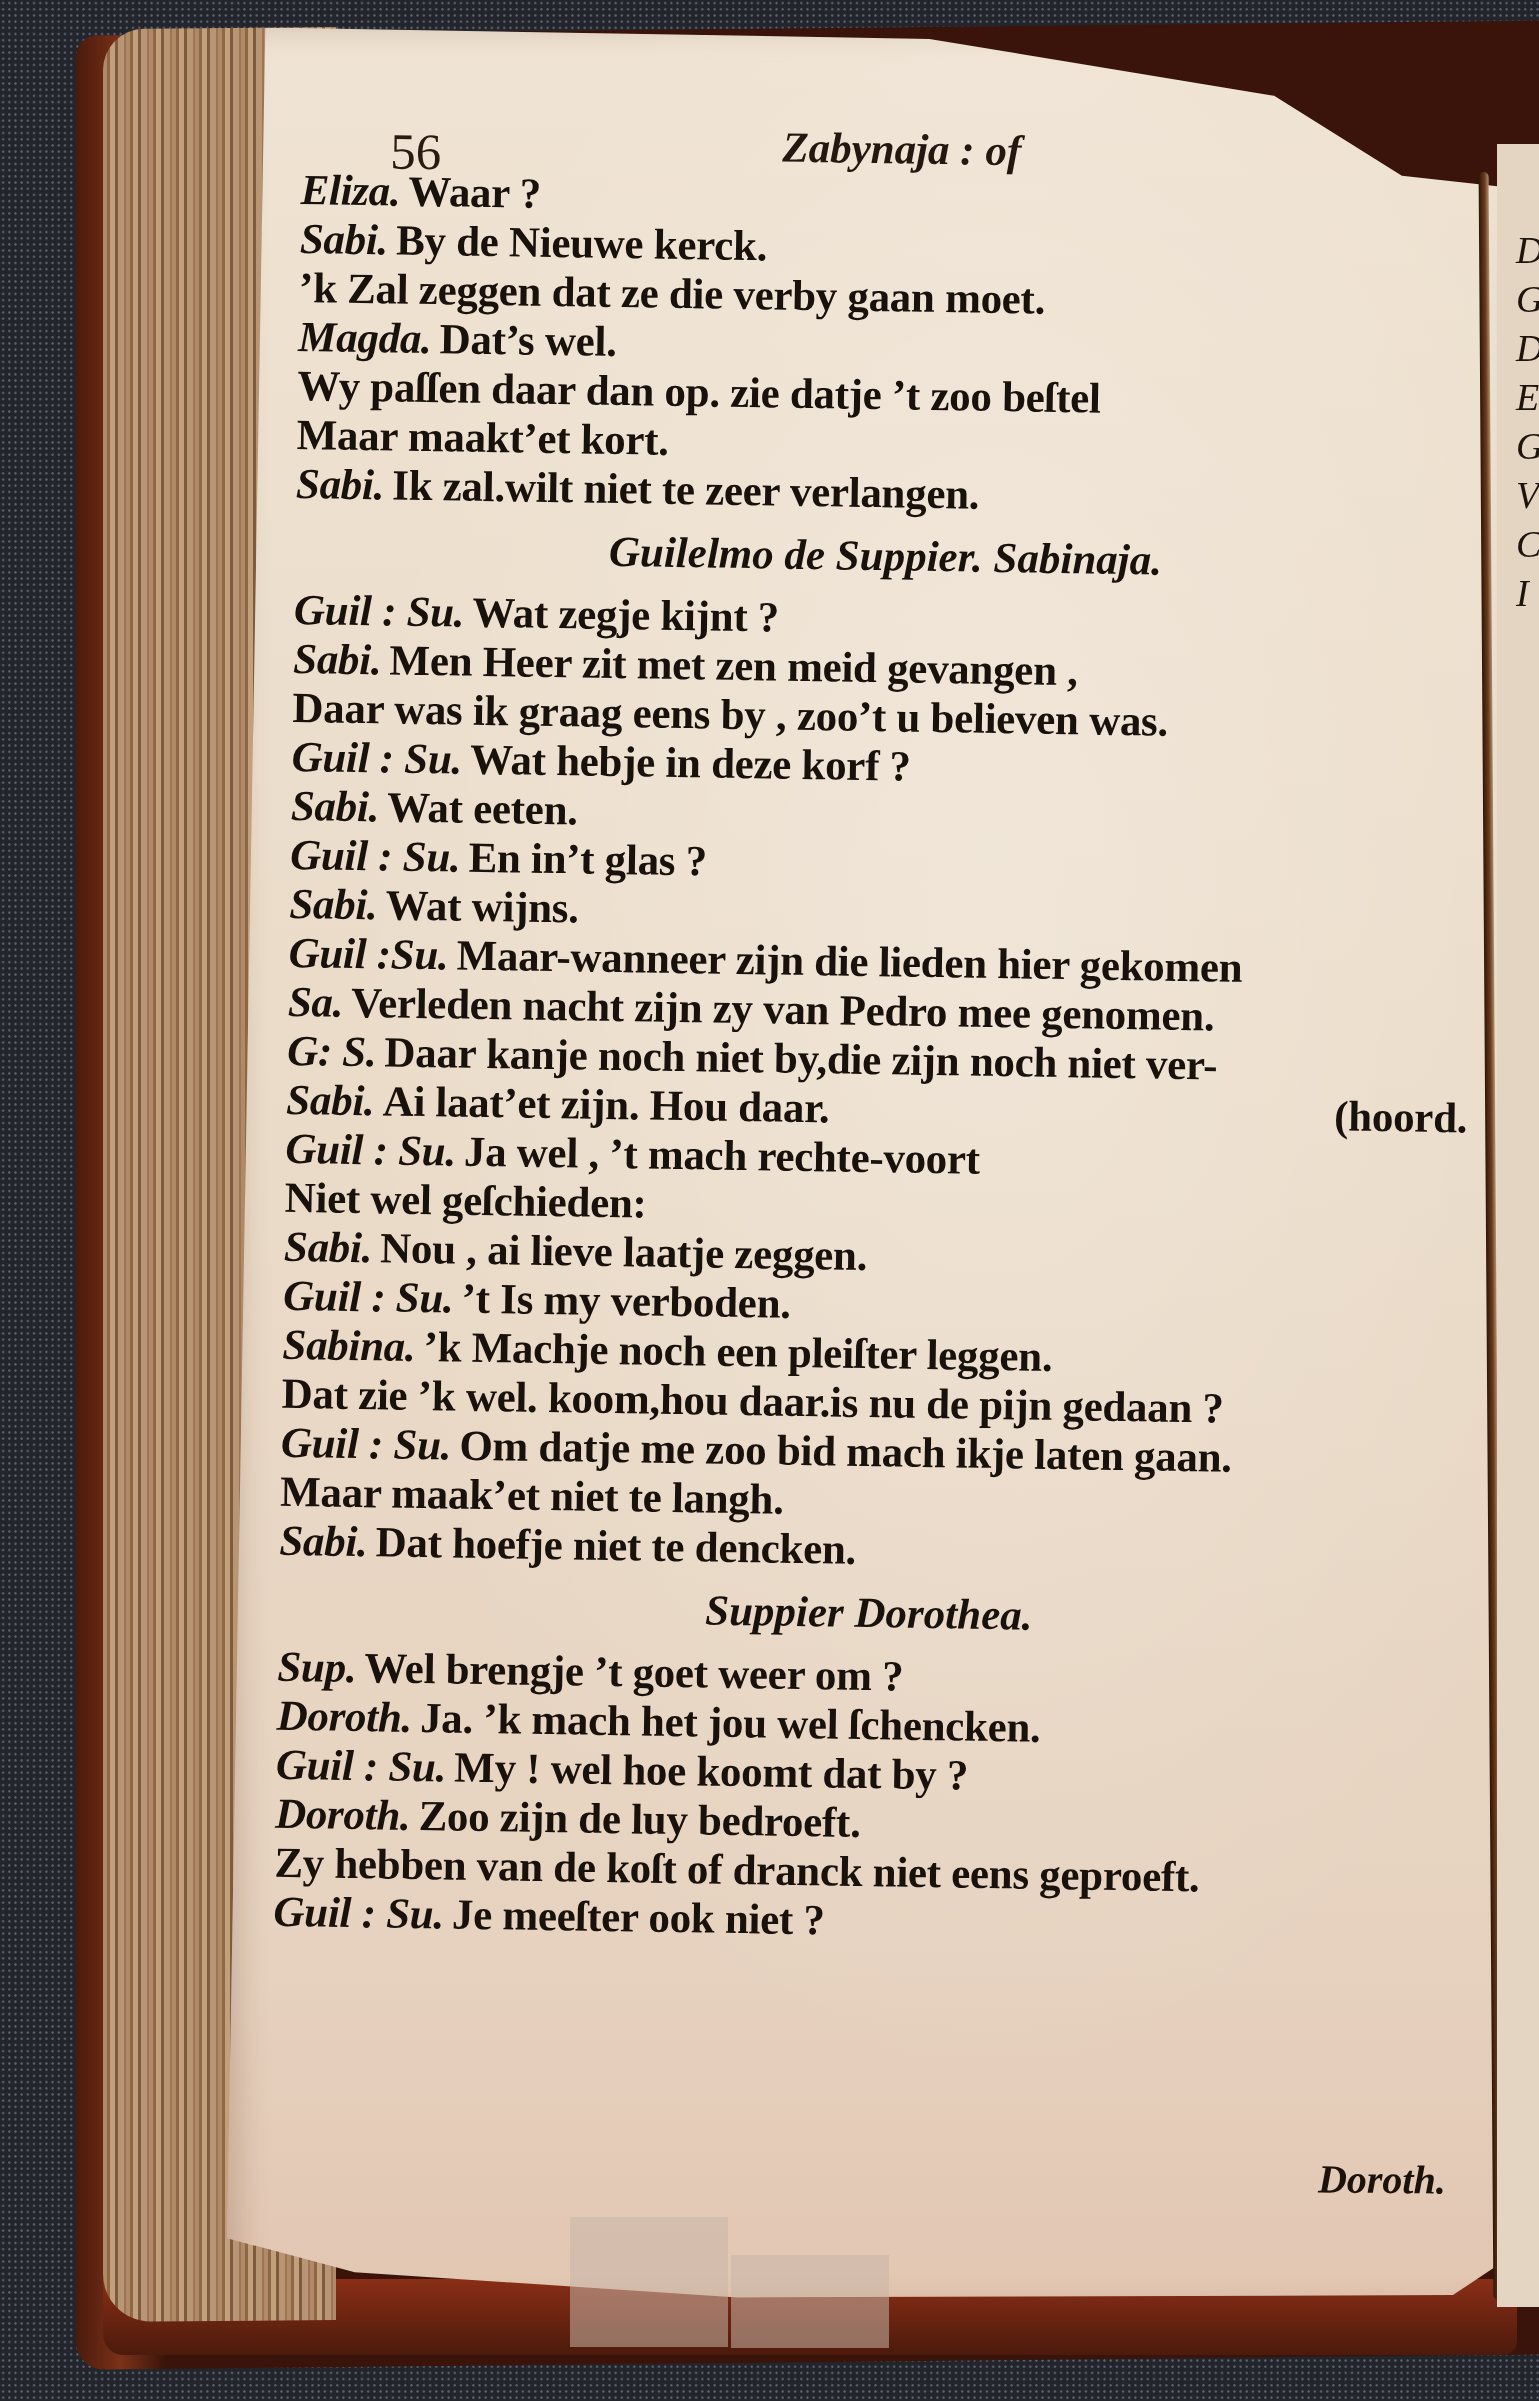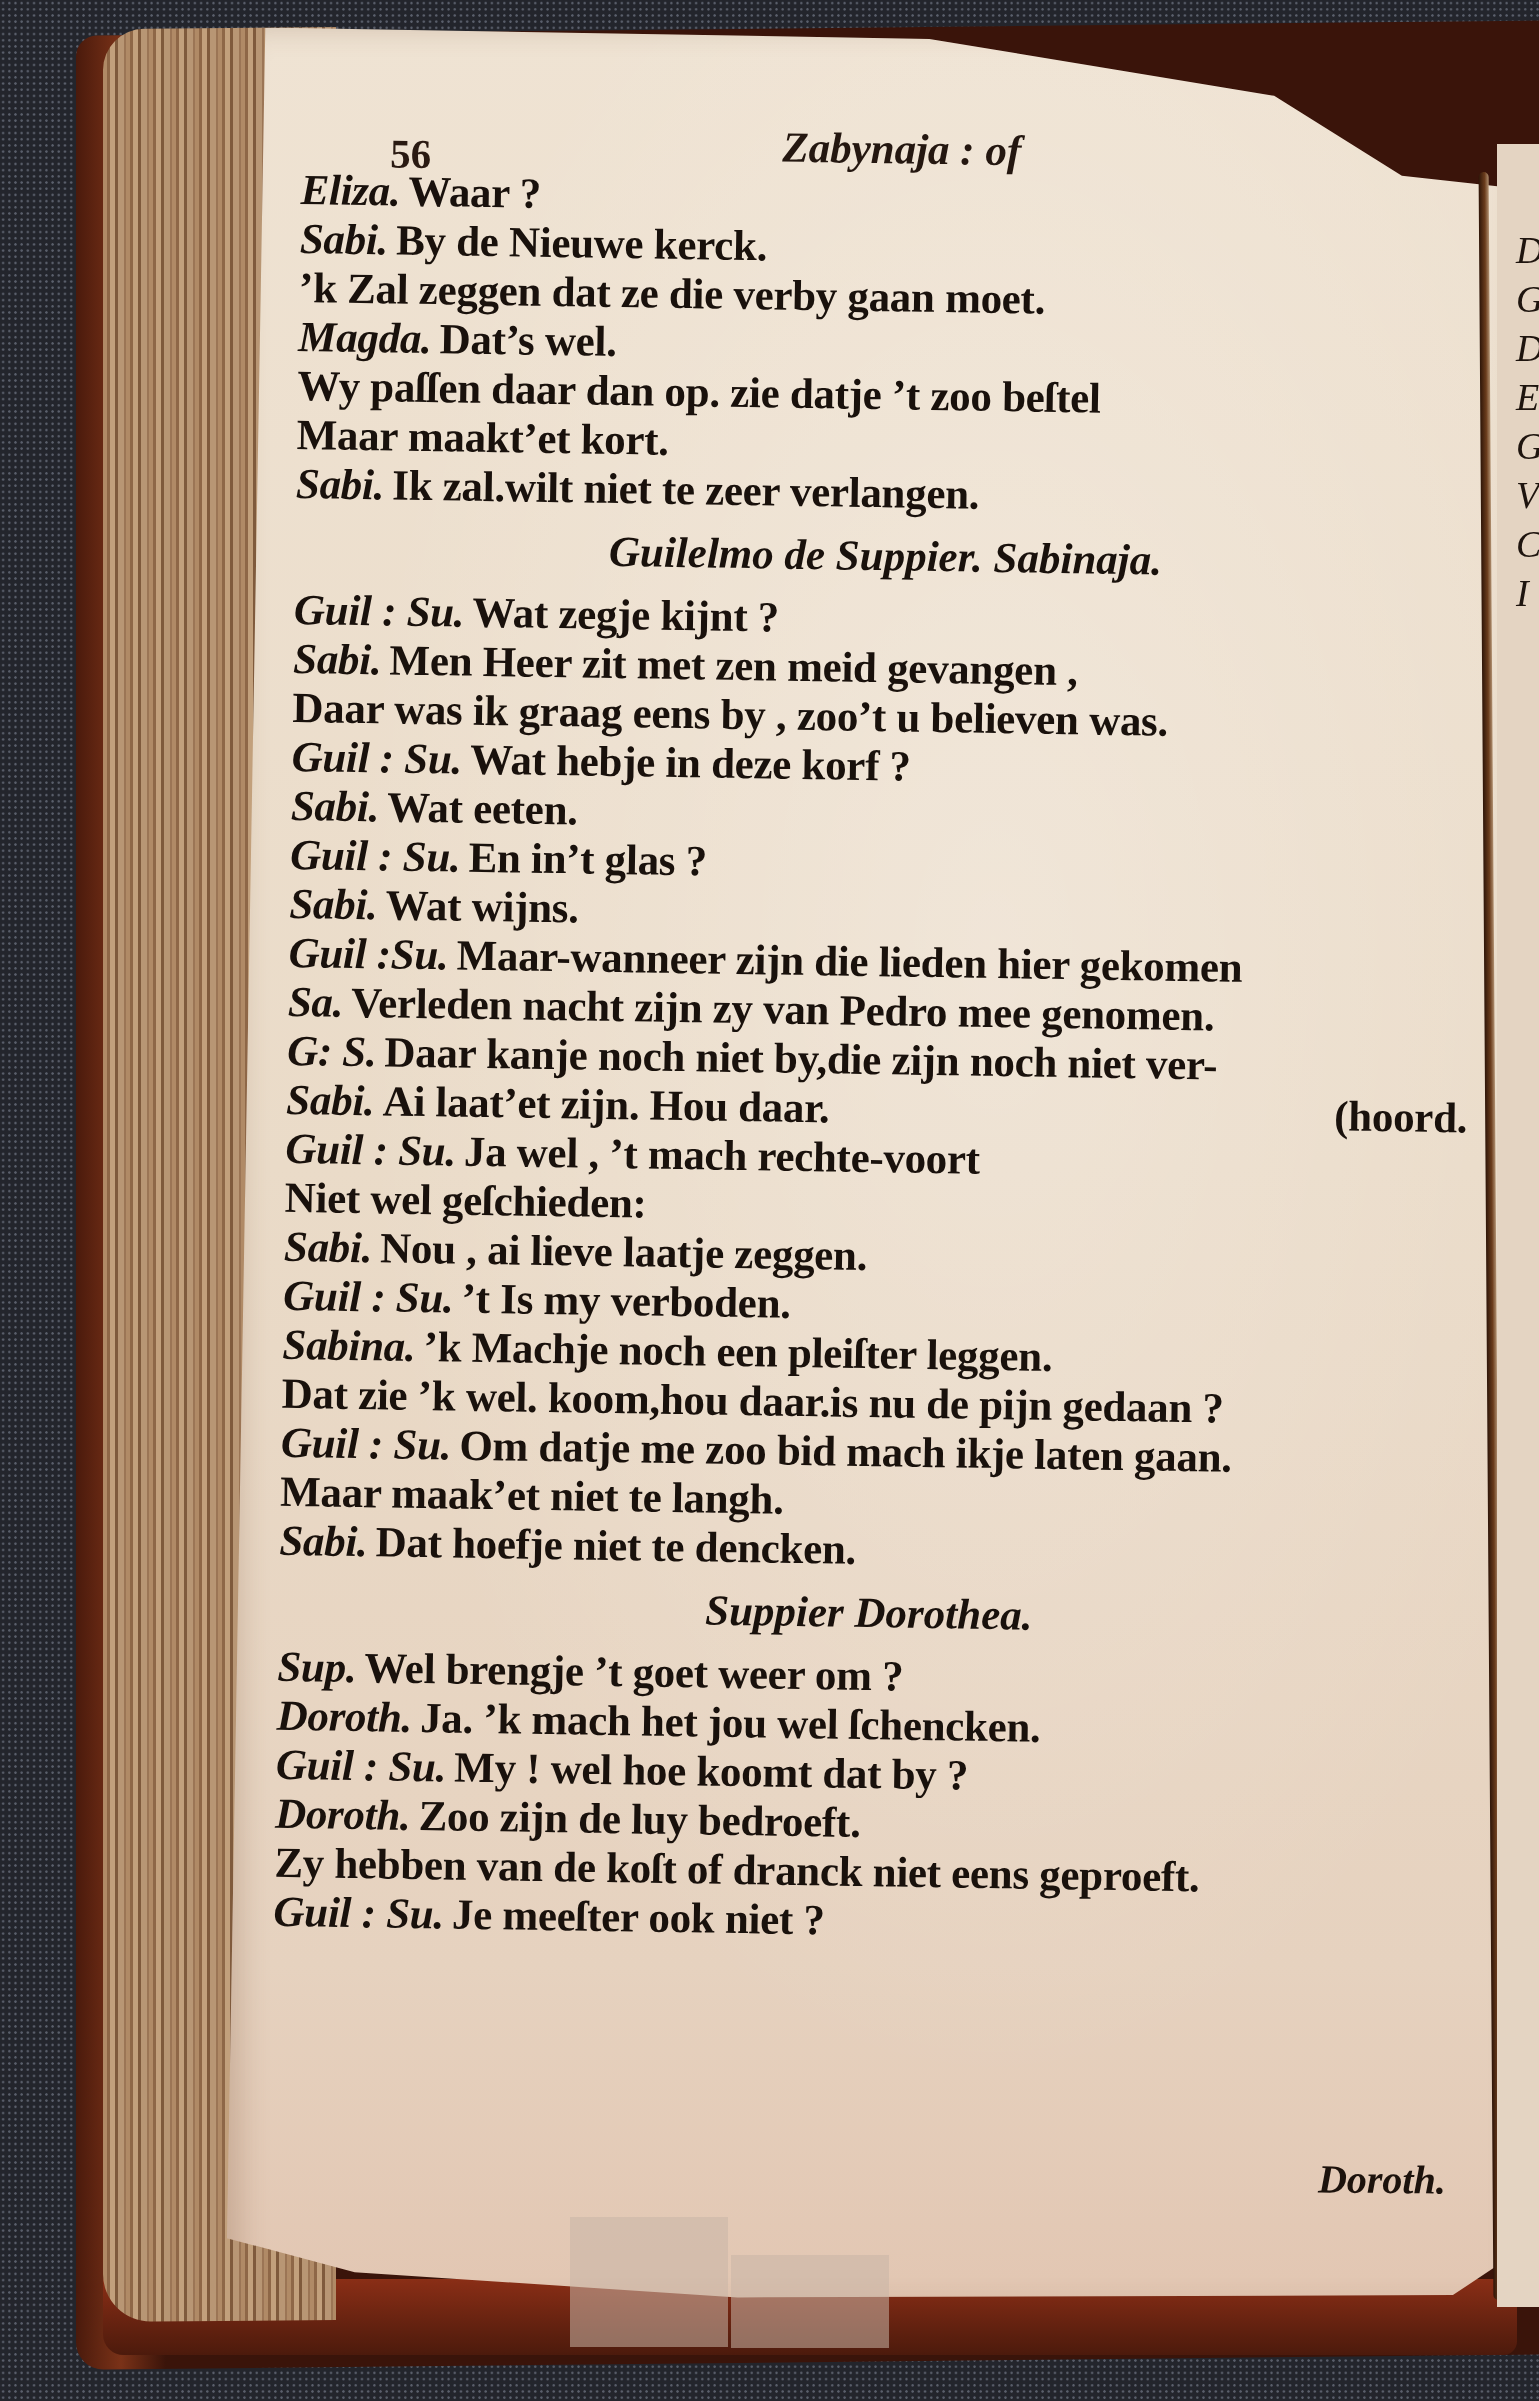--- a/index.html
+++ b/index.html
@@ -57,22 +57,22 @@
     .text-block {
       position: absolute; left: 302px; top: 103px; width: 1181px;
       color: #19110c;
       transform: rotate(0.9deg);
       transform-origin: 0 0;
     }
     .running-head {
       position: relative; height: 62px;
     }
     .page-number {
-      position: absolute; left: 89px; top: 25px;
-      font-size: 41px; font-weight: bold; color: #2a1a12;
+      position: absolute; left: 89px; top: 18px;
+      font-size: 51px; font-weight: normal; color: #2a1a12;
     }
     .header-title {
       position: absolute; left: 481px; top: 12.4px;
       font-size: 43px; font-style: italic; font-weight: bold; color: #241710;
     }
     .line {
       font-size: 43px; line-height: 49px; white-space: nowrap; position: relative;
       font-weight: bold; letter-spacing: -0.3px;
     }
     .speaker { font-style: italic; font-weight: bold; margin-right: 8.2px; }

